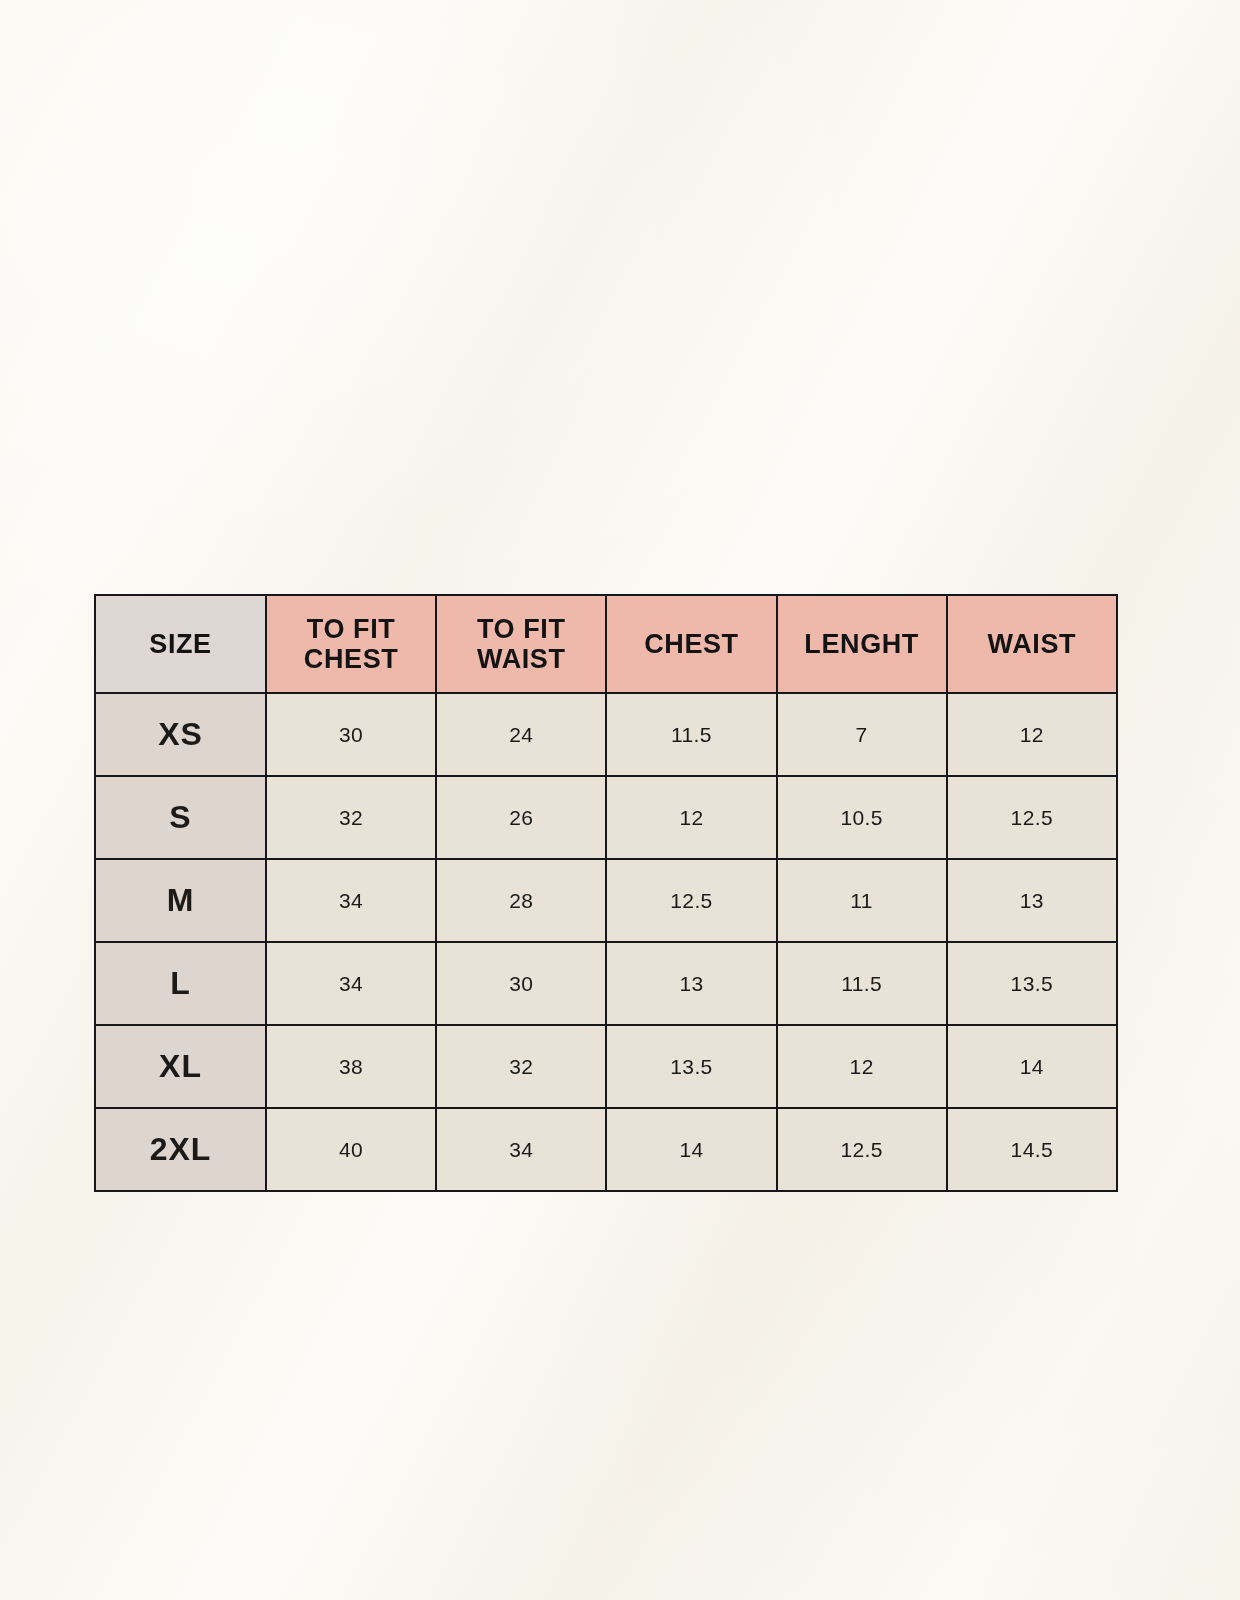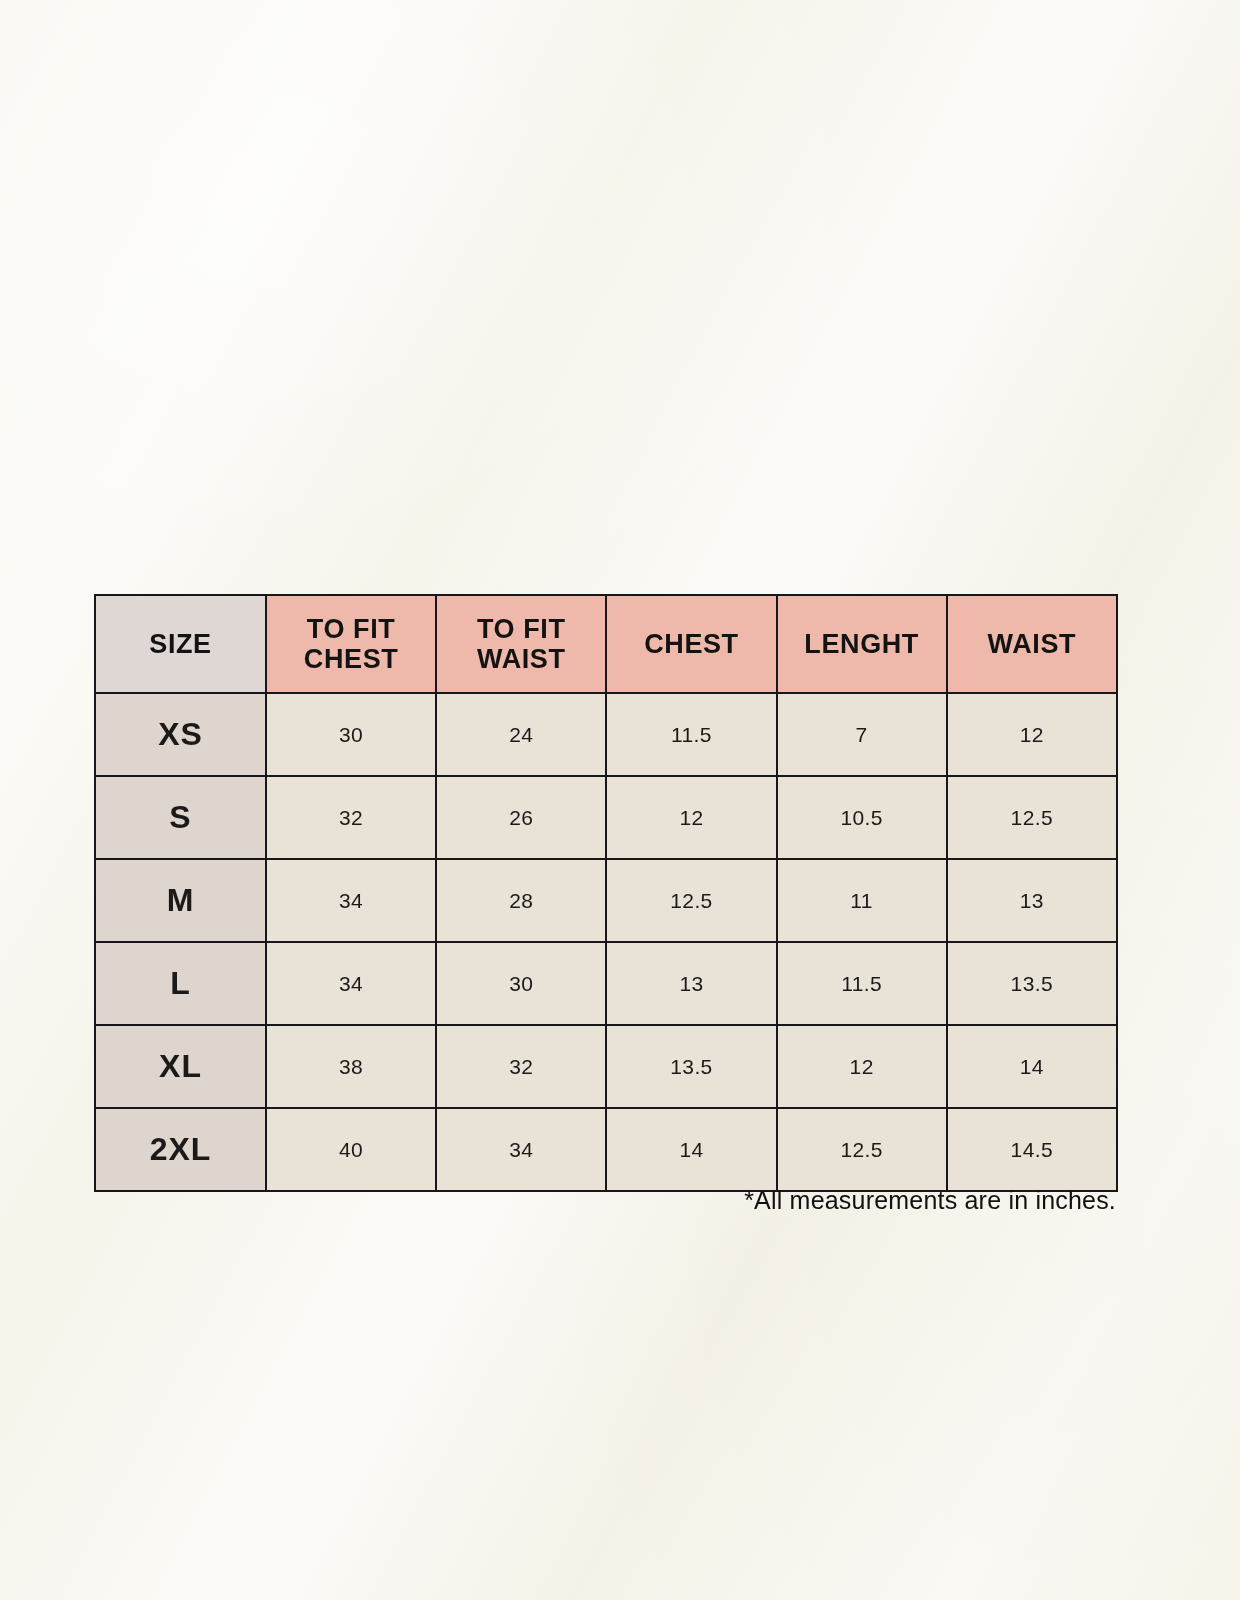--- a/index.html
+++ b/index.html
@@ -231,14 +231,13 @@
           <td>40</td>
           <td>34</td>
           <td>14</td>
           <td>12.5</td>
           <td>14.5</td>
         </tr>
       </tbody>
     </table>
   </div>
 
-  <div class="footnote">*All measurements are in inches.</div>
 </div>
 
 </body></html>

